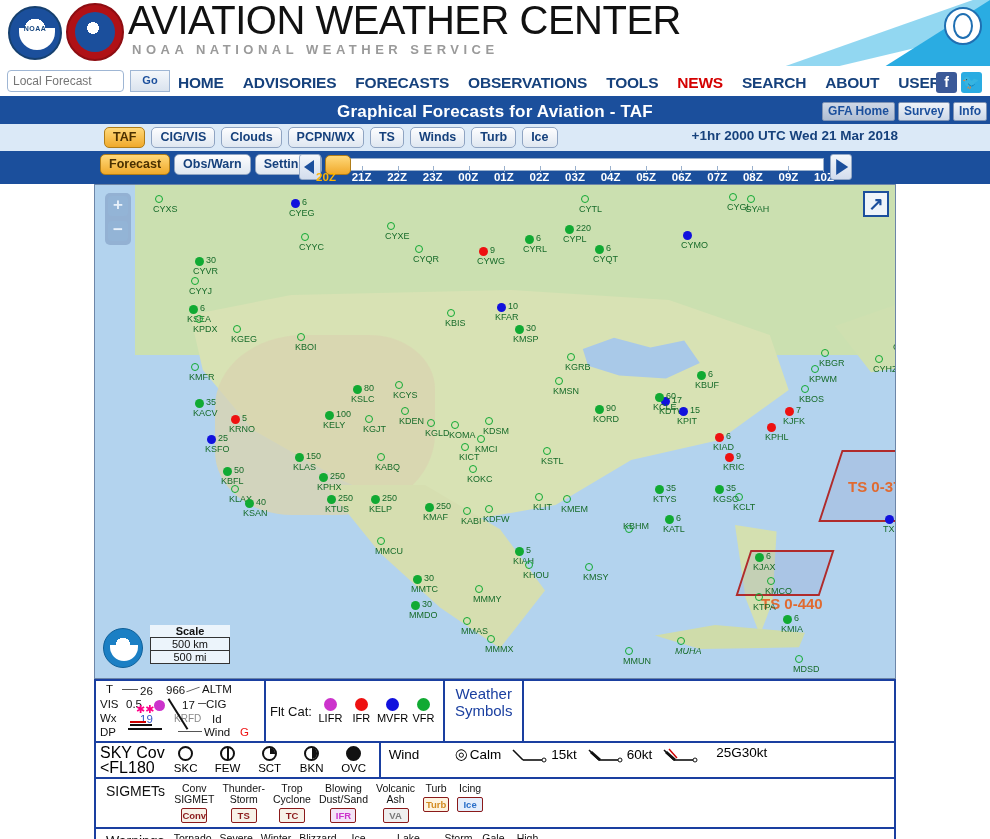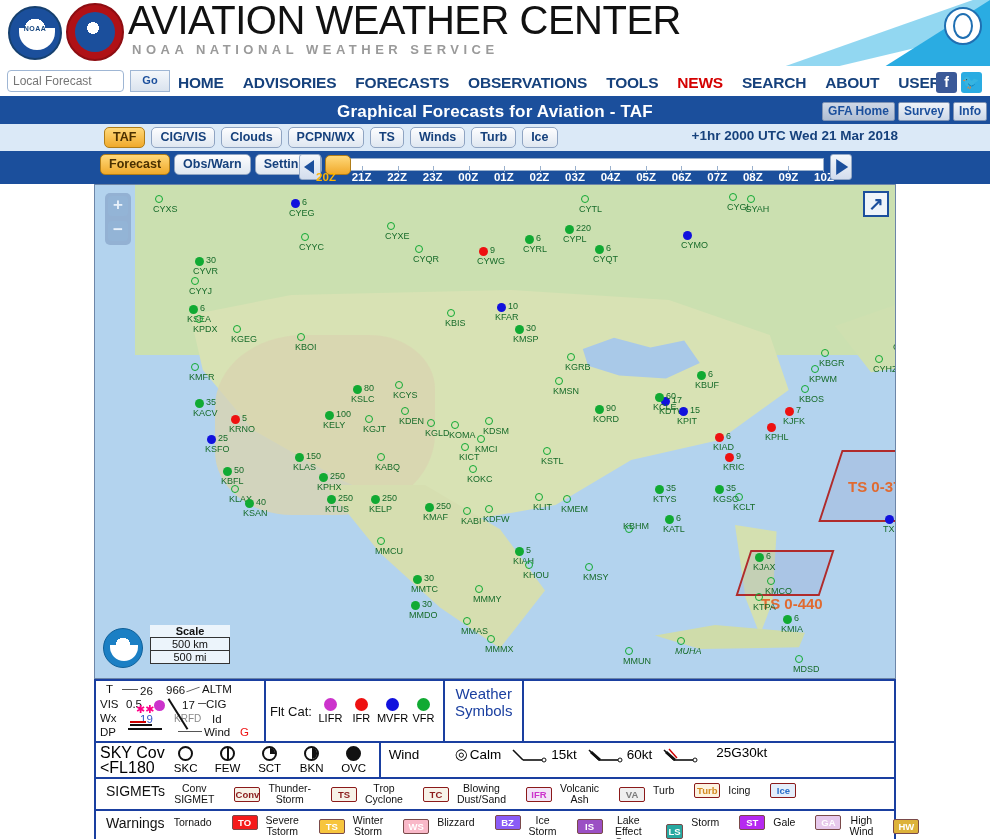--- a/index.html
+++ b/index.html
@@ -160,21 +160,21 @@
   .g.few:after{content:"";position:absolute;left:5px;top:0;width:1.5px;height:11px;background:#111;}
   .g.sct:after{content:"";position:absolute;left:5.5px;top:0px;width:5.5px;height:5.5px;
      background:#111;border-radius:0 11px 0 0;}
   .g.bkn:after{content:"";position:absolute;left:5.5px;top:0;width:5.5px;height:11px;
      background:#111;border-radius:0 11px 11px 0;}
   .g.ovc{background:#111;}
   .windleg { display:flex; align-items:center; gap:8px; font-size:13.5px; padding-left:4px; }
 
   .badgerow { display:flex; align-items:flex-start; font-size:11px; padding:2px 3px; gap:2px; }
   .badgerow .hdr { font-size:14px; color:#111; padding:0 7px 0 3px; }
-  .bitem { display:flex; align-items:center; gap:20px; padding-right:6px; }
+  .bitem { display:flex; align-items:center; gap:3px; padding-right:6px;flex-direction:column; }
   .bitem .txt { text-align:center; line-height:11px; color:#111; font-size:10.5px; }
   .badge { width:26px; height:15px; border:1px solid #7a4a4a; border-radius:2px;
      font-size:9.5px; font-weight:bold; text-align:center; line-height:13px; color:#fff; }
 </style>
 </head>
 <body>
 
 <div class="masthead">
   <div class="mh-swoosh2"></div>
   <div class="mh-swoosh"></div>

